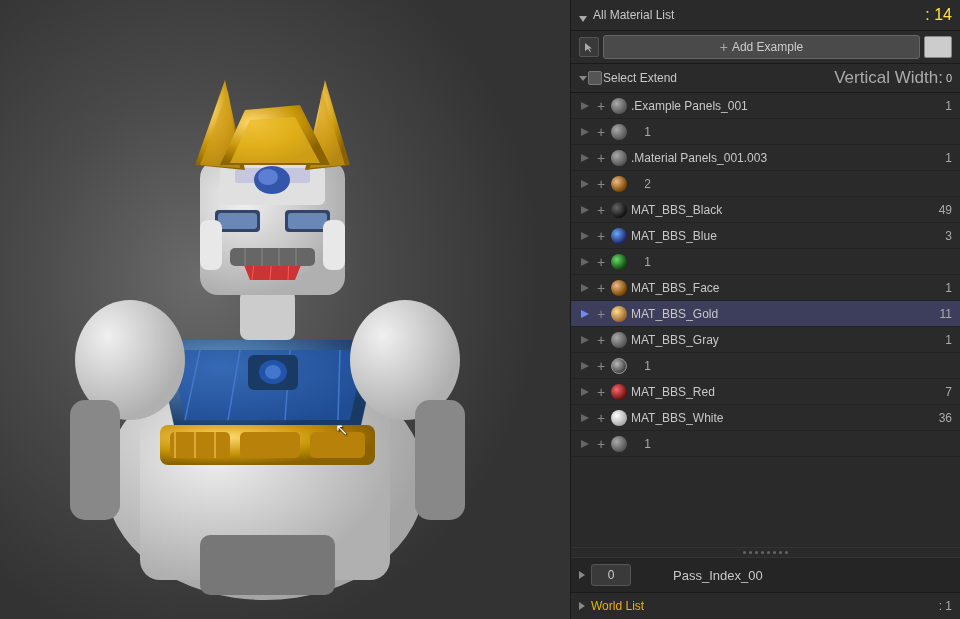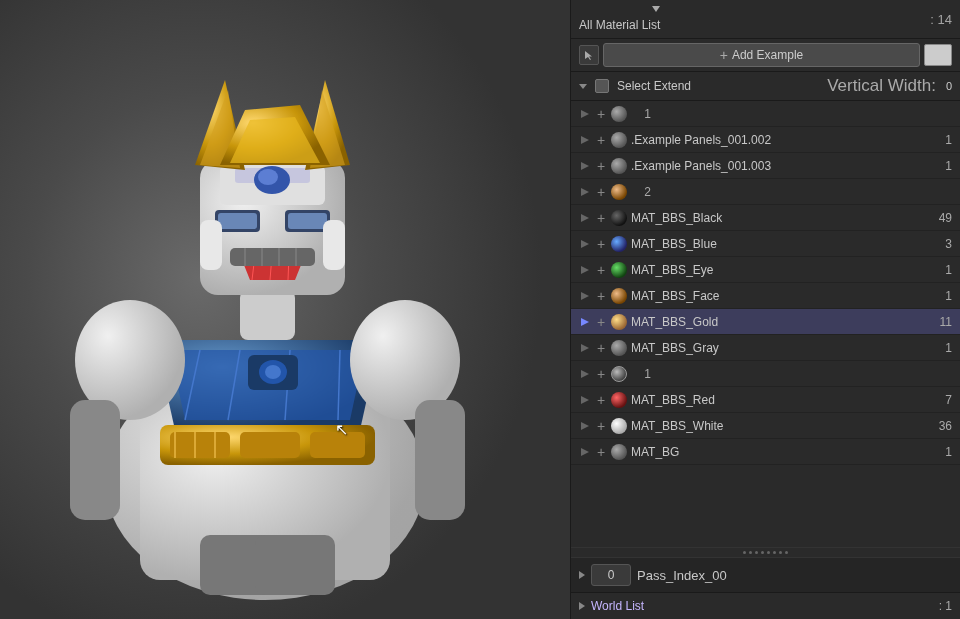--- a/index.html
+++ b/index.html
@@ -56,40 +56,39 @@
       background: #2a2a2a;
       border-bottom: 1px solid #1a1a1a;
     }
 
     #material-header-title {
       display: flex;
       align-items: flex-end;
       gap: 6px;
       font-size: 12px;
       color: #c8c8c8;
-      flex-direction: column;
     }
 
     .header-triangle {
       width: 0; height: 0;
       border-left: 5px solid #aaa;
       border-top: 4px solid transparent;
       border-bottom: 4px solid transparent;
       display: inline-block;
     }
     .header-triangle.down {
       border-left: 4px solid transparent;
       border-right: 4px solid transparent;
       border-top: 6px solid #aaa;
       border-bottom: none;
     }
 
     #material-count {
-      color: #a3a3a3;
-      font-size: 13px;
+      color: #fde047;
+      font-size: 16px;
     }
 
     
     #toolbar-row {
       display: flex;
       align-items: center;
       padding: 4px 8px;
       gap: 4px;
       background: #2a2a2a;
       border-bottom: 1px solid #1a1a1a;
@@ -132,21 +131,21 @@
       cursor: pointer;
     }
 
     
     #select-extend-row {
       display: flex;
       align-items: center;
       padding: 4px 8px;
       background: #2a2a2a;
       border-bottom: 1px solid #1a1a1a;
-      gap: 8px;
+      gap: 1px;
     }
 
     .row-triangle {
       width: 0; height: 0;
       border-left: 4px solid transparent;
       border-right: 4px solid transparent;
       border-top: 5px solid #888;
       display: inline-block;
       flex-shrink: 0;
     }
@@ -312,20 +311,21 @@
       color: #ccc;
       font-size: 12px;
       min-width: 40px;
       text-align: center;
       cursor: pointer;
     }
 
     #pass-index-label {
       color: #c8c8c8;
       font-size: 13px;
+      margin-left: 36px;
     }
 
     
     #world-list-row {
       display: flex;
       align-items: center;
       padding: 6px 8px;
       gap: 6px;
       background: #2a2a2a;
     }
@@ -333,21 +333,21 @@
     #world-triangle {
       width: 0; height: 0;
       border-top: 4px solid transparent;
       border-bottom: 4px solid transparent;
       border-left: 6px solid #888;
       flex-shrink: 0;
     }
 
     #world-list-label {
       flex: 1;
-      color: #c4b5fd;
+      color: #eab308;
       font-size: 12px;
     }
 
     #world-list-count {
       color: #aaa;
       font-size: 12px;
     }
 
     
     .sphere-gray { background: radial-gradient(circle at 35% 35%, #aaa, #555 70%); }
@@ -512,42 +512,42 @@
 
   <div id="material-list">
   <div class="material-row">
       <div class="mat-arrow">
         <svg viewBox="0 0 8 8">
             <polygon points="0,0 8,4 0,8" fill="#666"></polygon>
           </svg>
       </div>
       <div class="mat-plus">+</div>
       <div class="mat-icon sphere-gray"></div>
+      <span class="mat-name">.Example Panels_001</span>
       <span class="mat-count">1</span>
     </div>
       <div class="material-row">
       <div class="mat-arrow">
         <svg viewBox="0 0 8 8">
             <polygon points="0,0 8,4 0,8" fill="#666"></polygon>
           </svg>
       </div>
       <div class="mat-plus">+</div>
       <div class="mat-icon sphere-gray"></div>
-      <span class="mat-name">.Example Panels_001.002</span>
       <span class="mat-count">1</span>
     </div>
       <div class="material-row">
       <div class="mat-arrow">
         <svg viewBox="0 0 8 8">
             <polygon points="0,0 8,4 0,8" fill="#666"></polygon>
           </svg>
       </div>
       <div class="mat-plus">+</div>
       <div class="mat-icon sphere-gray"></div>
-      <span class="mat-name">.Example Panels_001.003</span>
+      <span class="mat-name">.Material Panels_001.003</span>
       <span class="mat-count">1</span>
     </div>
       <div class="material-row">
       <div class="mat-arrow">
         <svg viewBox="0 0 8 8">
             <polygon points="0,0 8,4 0,8" fill="#666"></polygon>
           </svg>
       </div>
       <div class="mat-plus">+</div>
       <div class="mat-icon sphere-orange"></div>
@@ -576,21 +576,20 @@
       <span class="mat-count">3</span>
     </div>
       <div class="material-row">
       <div class="mat-arrow">
         <svg viewBox="0 0 8 8">
             <polygon points="0,0 8,4 0,8" fill="#666"></polygon>
           </svg>
       </div>
       <div class="mat-plus">+</div>
       <div class="mat-icon sphere-green"></div>
-      <span class="mat-name">MAT_BBS_Eye</span>
       <span class="mat-count">1</span>
     </div>
       <div class="material-row">
       <div class="mat-arrow">
         <svg viewBox="0 0 8 8">
             <polygon points="0,0 8,4 0,8" fill="#666"></polygon>
           </svg>
       </div>
       <div class="mat-plus">+</div>
       <div class="mat-icon sphere-orange"></div>
@@ -652,21 +651,20 @@
       <span class="mat-count">36</span>
     </div>
       <div class="material-row">
       <div class="mat-arrow">
         <svg viewBox="0 0 8 8">
             <polygon points="0,0 8,4 0,8" fill="#666"></polygon>
           </svg>
       </div>
       <div class="mat-plus">+</div>
       <div class="mat-icon sphere-gray"></div>
-      <span class="mat-name">MAT_BG</span>
       <span class="mat-count">1</span>
     </div>
     </div>
 
   <div id="drag-handle">
     <div id="drag-dots">
       <div class="dot"></div>
         <div class="dot"></div>
         <div class="dot"></div>
       <div class="dot"></div>

